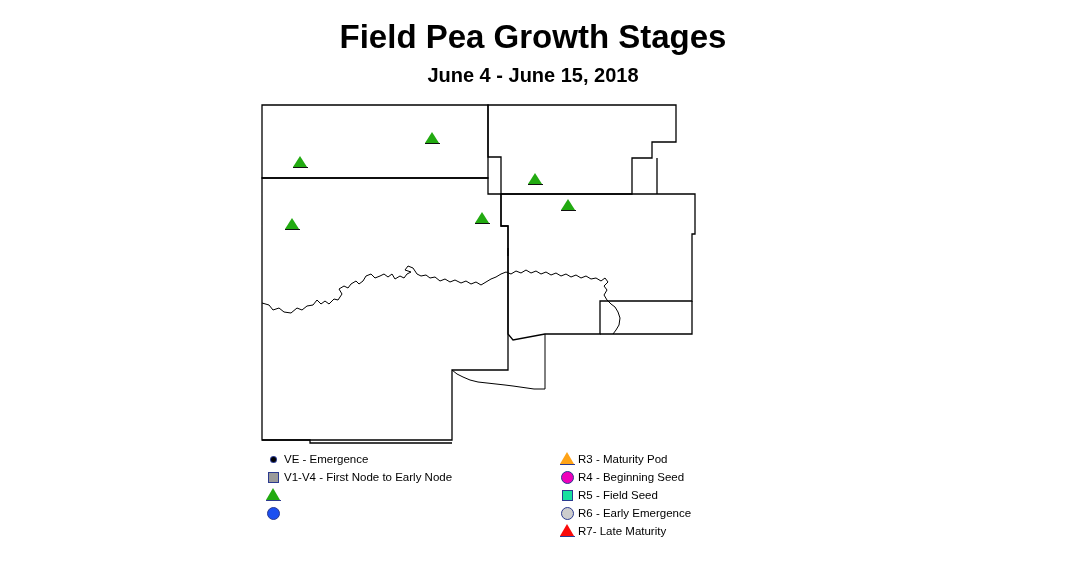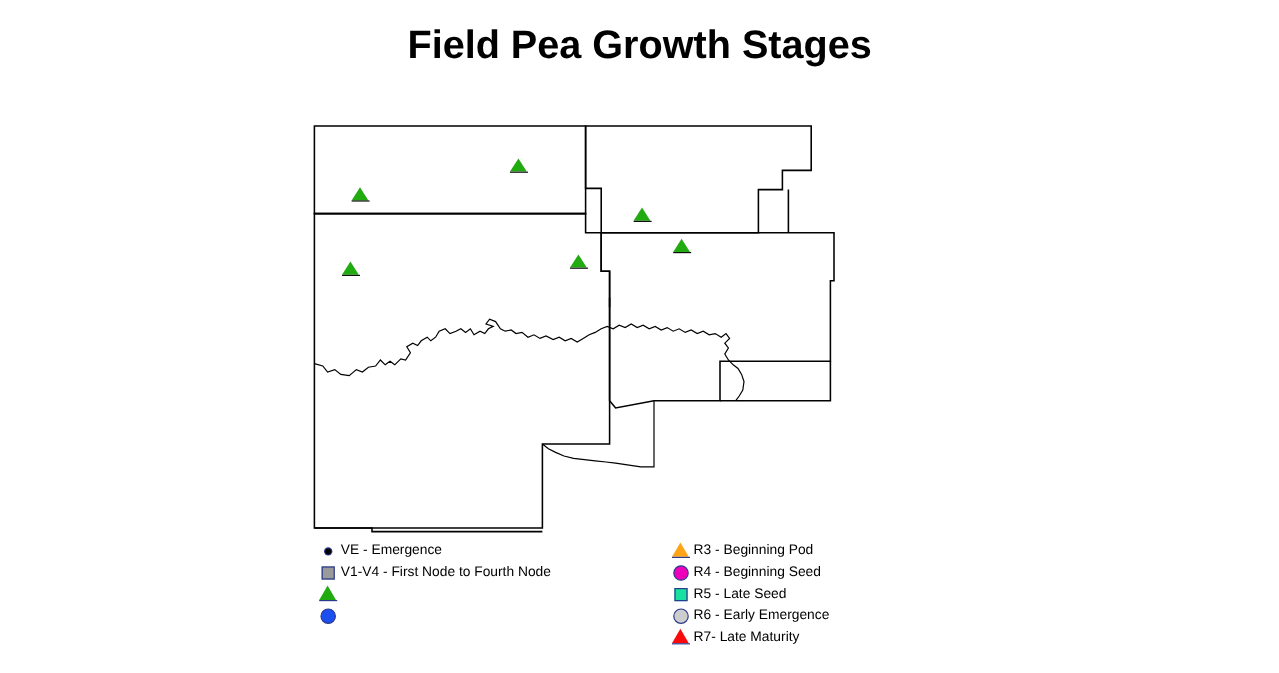--- a/index.html
+++ b/index.html
@@ -102,20 +102,21 @@
   .sym-tri-shape {
     position: absolute; left: 0; bottom: 2px;
   }
 </style>
 </head>
 <body>
 
 <div id="page">
 
   <div id="title">Field Pea Growth Stages</div>
+  <div id="subtitle">June 4 - June 15, 2018</div>
 
   <div id="map-wrap">
     <svg id="map-svg" width="460" height="350" viewBox="0 0 460 350">
 
       <g fill="none" stroke="#000000" stroke-width="1.3" stroke-linejoin="miter" stroke-linecap="butt">
 
         <path d="M7,7 L233,7 L233,80 L7,80 Z"></path>
 
         <path d="M233,7 L421,7 L421,44 L397,44 L397,60 L377,60 L377,96 L246,96 L246,59 L233,59 Z"></path>
 
@@ -180,21 +181,21 @@
       <div class="legend-item">
         <span class="legend-sym">
           <span class="sym-dot" style="background:#000000;box-shadow:0 0 0 1px #2b3a8f"></span>
         </span>
         <span class="legend-label">VE - Emergence</span>
       </div>
       <div class="legend-item">
         <span class="legend-sym">
           <span class="sym-square" style="background:#9a9a9a;border-color:#2b3a8f"></span>
         </span>
-        <span class="legend-label">V1-V4 - First Node to Fourth Node</span>
+        <span class="legend-label">V1-V4 - First Node to Early Node</span>
       </div>
       <div class="legend-item">
         <span class="legend-sym">
           <span class="sym-tri-wrap">
             <span class="sym-tri sym-tri-shape" style="border-bottom:12px solid #22aa11"></span>
             <span class="sym-tri-base" style="background:#2b3a8f"></span>
           </span>
         </span>
       </div>
       <div class="legend-item">
@@ -204,33 +205,33 @@
       </div>
     </div>
   <div class="legend-col" id="legend-right">
       <div class="legend-item">
         <span class="legend-sym">
           <span class="sym-tri-wrap">
             <span class="sym-tri sym-tri-shape" style="border-bottom:12px solid #ffa317"></span>
             <span class="sym-tri-base" style="background:#2b3a8f"></span>
           </span>
         </span>
-        <span class="legend-label">R3 - Beginning Pod</span>
+        <span class="legend-label">R3 - Maturity Pod</span>
       </div>
       <div class="legend-item">
         <span class="legend-sym">
           <span class="sym-circle" style="background:#ee00bb;border-color:#2b3a8f"></span>
         </span>
         <span class="legend-label">R4 - Beginning Seed</span>
       </div>
       <div class="legend-item">
         <span class="legend-sym">
           <span class="sym-square" style="background:#18e0a0;border-color:#2b3a8f"></span>
         </span>
-        <span class="legend-label">R5 - Late Seed</span>
+        <span class="legend-label">R5 - Field Seed</span>
       </div>
       <div class="legend-item">
         <span class="legend-sym">
           <span class="sym-circle" style="background:#cdcdcd;border-color:#2b3a8f"></span>
         </span>
         <span class="legend-label">R6 - Early Emergence</span>
       </div>
       <div class="legend-item">
         <span class="legend-sym">
           <span class="sym-tri-wrap">

